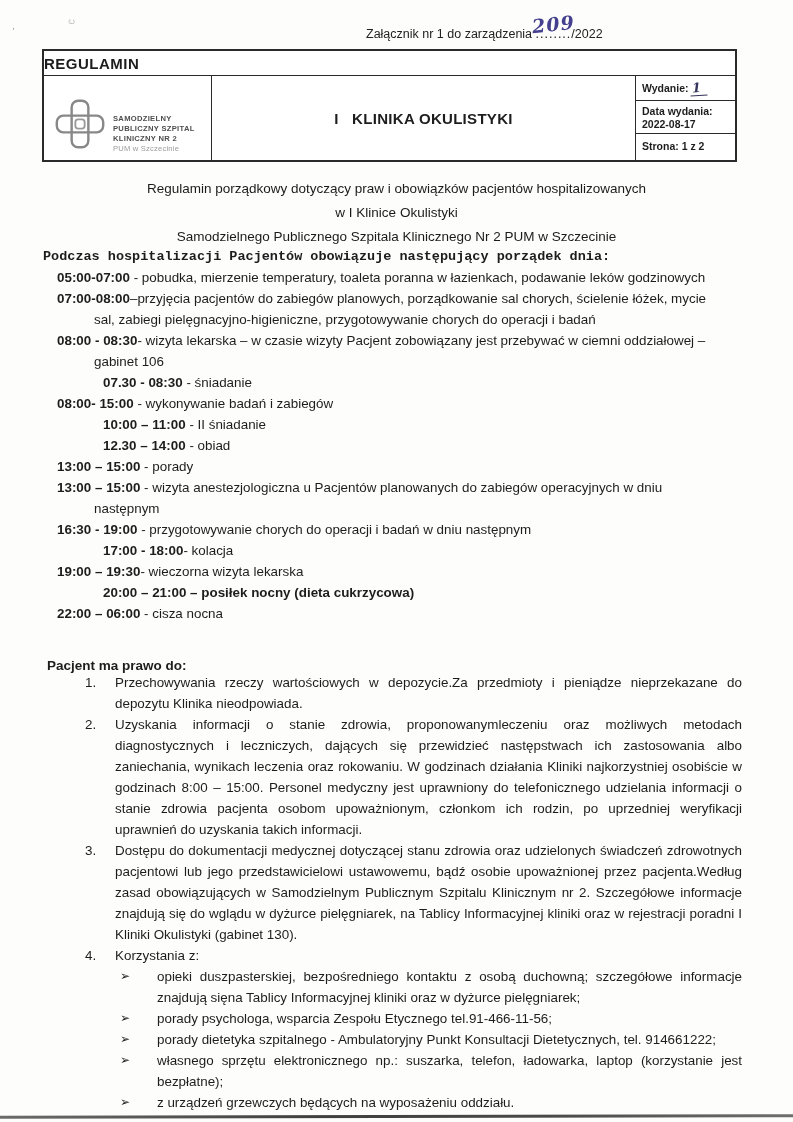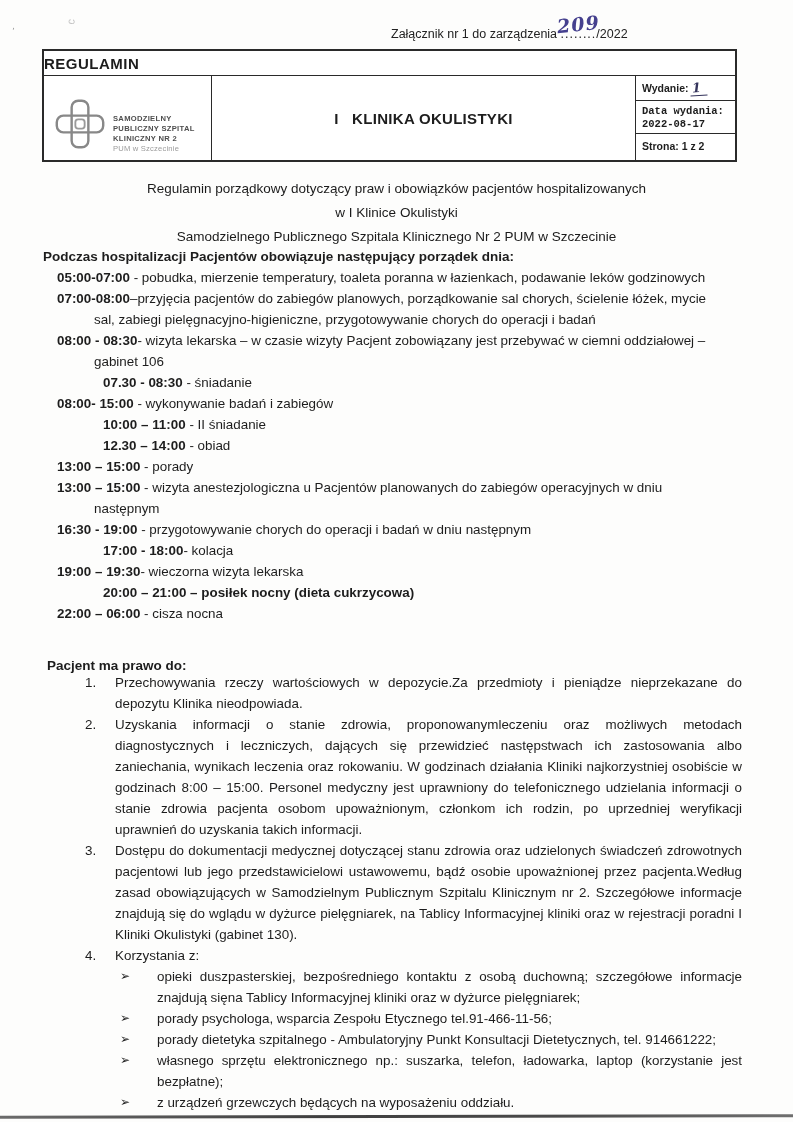--- a/index.html
+++ b/index.html
@@ -9,21 +9,21 @@
     background:#fdfdfc; color:#1d1d1d; overflow:hidden;
     font-family:"Liberation Sans", sans-serif;
   }
   
   .scan-mark-a { position:absolute; left:12px; top:26px; color:#8a8a8a; font-size:9px; transform:rotate(18deg); }
   .scan-mark-b { position:absolute; left:70px; top:16px; color:#c3c3c3; font-size:11px; transform:rotate(96deg); }
   .scan-bottom-edge { position:absolute; left:0; bottom:4px; width:100%; height:3px;
     background:linear-gradient(to right,#6b6b6b,#3f3f3f 40%,#4a4a4a 70%,#6f6f6f); transform:rotate(-0.12deg); }
 
   
-  .attachment { position:absolute; top:27px; left:366px; font-size:12.5px; color:#222; white-space:nowrap;margin-left:25px; }
+  .attachment { position:absolute; top:27px; left:366px; font-size:12.5px; color:#222; white-space:nowrap; }
   .attach-dots { position:relative; display:inline-block; letter-spacing:1px; }
   .handwritten-no {
     position:absolute; left:-4px; top:-14px;
     font-family:"DejaVu Serif", serif; font-style:italic; font-weight:bold;
     font-size:19px; color:#45408e; transform:rotate(-6deg); letter-spacing:1px;
   }
 
   
   .hdr-table { position:absolute; top:49px; left:42px; width:695px; border:2px solid #2a2a2a; background:#fff; }
   .hdr-row1 { border-bottom:1.5px solid #2a2a2a; text-align:left; font-weight:bold; font-size:15px;
@@ -31,34 +31,34 @@
   .hdr-row2 { display:flex; height:84px; }
   .cell-logo { width:168px; border-right:1.5px solid #2a2a2a; display:flex; align-items:flex-end; padding:6px 4px 6px 10px; }
   .logo-text { margin-left:7px; line-height:10px; }
   .logo-text .l1 { font-size:7.6px; font-weight:bold; color:#4d4d4d; letter-spacing:0.3px; }
   .logo-text .l2 { font-size:7.6px; color:#9b9b9b; letter-spacing:0.2px; }
   .cell-title { flex:1; display:flex; align-items:center; justify-content:center;
     font-weight:bold; font-size:15px; letter-spacing:0.3px; white-space:pre; }
   .cell-meta { width:100px; border-left:1.5px solid #2a2a2a; display:flex; flex-direction:column; font-size:10.5px; font-weight:bold; }
   .meta-cell { padding:4px 0 2px 6px; }
   .meta-1 { height:25px; border-bottom:1.5px solid #2a2a2a; }
-  .meta-2 { height:33px; border-bottom:1.5px solid #2a2a2a; line-height:13px;font-family:Liberation Mono, monospace; }
+  .meta-2 { height:33px; border-bottom:1.5px solid #2a2a2a; line-height:13px; }
   .meta-3 { flex:1; display:flex; align-items:center; padding-top:0; }
   .handwritten-one {
     display:inline-block; font-family:"DejaVu Serif", serif; font-style:italic; font-weight:bold;
     font-size:13px; color:#35345c; border-bottom:1.5px solid #35345c; padding:0 6px 0 2px;
     transform:rotate(-4deg); margin-left:2px;
   }
 
   
   .doc-title { position:absolute; top:177px; left:0; width:100%; text-align:center;
     font-weight:normal; font-size:13.5px; line-height:24px; color:#1b1b1b; }
 
   
-  .sched-heading { position:absolute; top:249px; left:43px; font-weight:bold; font-size:13.5px; }
+  .sched-heading { position:absolute; top:249px; left:43px; font-weight:bold; font-size:13.5px;font-family:Liberation Mono, monospace; }
   .sched { position:absolute; top:267px; left:57px; width:700px; font-size:13.4px; line-height:21px; }
   .sched .row { white-space:nowrap; }
   .sched .t { font-weight:bold; }
   .sched .i1 { padding-left:37px; }
   .sched .i2 { padding-left:46px; }
 
   
   .rights-heading { position:absolute; top:658px; left:47px; font-weight:bold; font-size:13.5px; }
   .rights { position:absolute; top:672px; left:85px; width:657px; font-size:13.4px; line-height:21px; }
   .rights-item { display:flex; }

